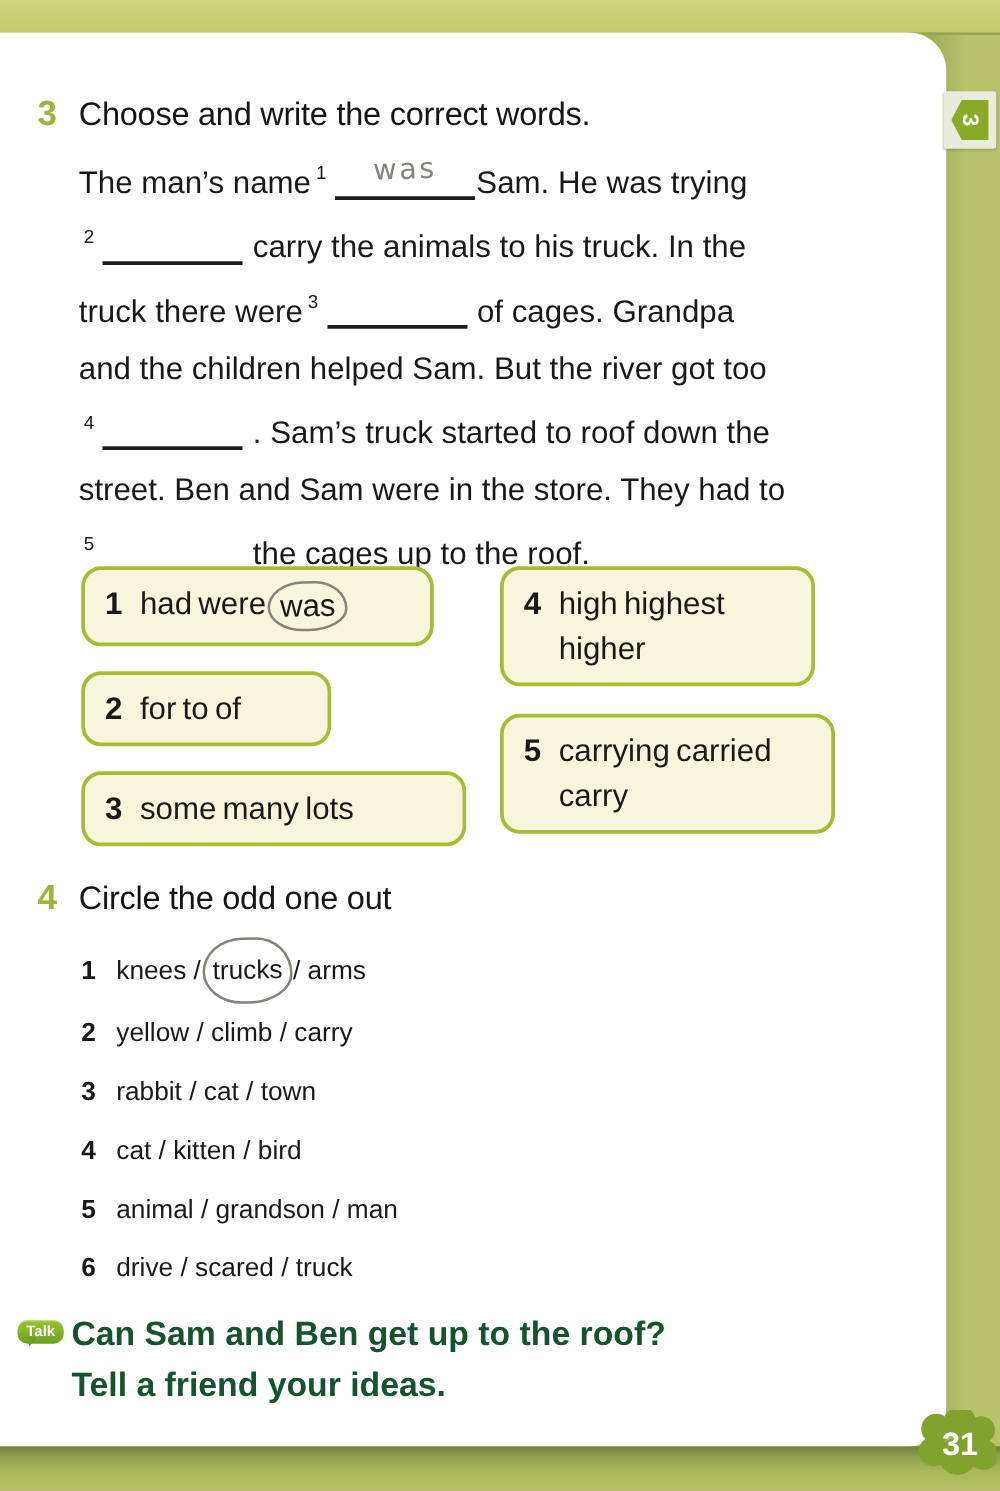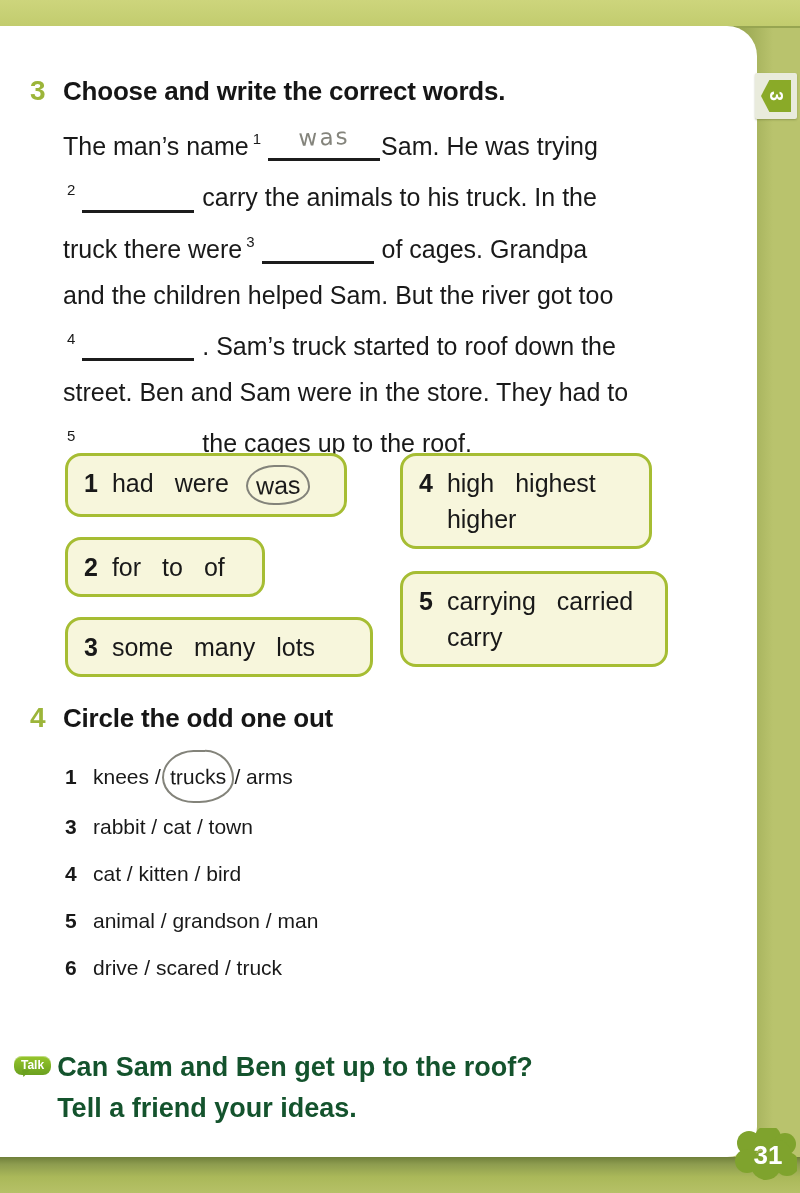--- a/index.html
+++ b/index.html
@@ -41,21 +41,21 @@
   }
   .unit-tag span{
     color:#fff;font-weight:bold;font-size:18px;
     transform:rotate(90deg);display:block;line-height:1;
   }
   
   .ex-head{position:absolute;left:30px;display:flex;align-items:baseline;white-space:nowrap;}
   .ex3-head{top:49px;}
   .ex4-head{top:676px;}
   .ex-num{color:#9cb53a;font-weight:bold;font-size:28px;width:33px;display:inline-block;}
-  .ex-title{font-weight:bold;font-size:26px;color:#161616;margin:0;letter-spacing:-0.2px;}
+  .ex-title{font-weight:normal;font-size:26px;color:#161616;margin:0;letter-spacing:-0.2px;}
   
   .story{position:absolute;top:92px;left:63px;width:680px;}
   .para-line{font-size:25px;line-height:46px;color:#191919;white-space:nowrap;}
   .blank-num{font-size:15px;position:relative;top:-2px;margin:0 6px 0 4px;color:#191919;}
   .blank{
     display:inline-block;width:112px;height:30px;
     border-bottom:3px solid #1c1c1c;position:relative;
     vertical-align:-6px;margin:0 1px;
   }
   .handwritten{
@@ -71,21 +71,21 @@
     background:#f7f6dc;border:3px solid #a6bd33;border-radius:16px;
     padding:9px 16px;display:flex;align-items:flex-start;
     font-size:25px;color:#191919;box-sizing:border-box;
   }
   .boxes-left .word-box:nth-child(1){width:282px;}
   .boxes-left .word-box:nth-child(2){width:200px;}
   .boxes-left .word-box:nth-child(3){width:308px;}
   .boxes-right .word-box:nth-child(1){width:252px;}
   .boxes-right .word-box:nth-child(2){width:268px;}
   .box-num{font-weight:bold;margin-right:14px;line-height:36px;}
-  .box-words{display:flex;flex-wrap:wrap;column-gap:21px;line-height:36px;}
+  .box-words{display:flex;flex-wrap:wrap;column-gap:5px;line-height:36px;}
   .pencil-circle{
     display:inline-block;border:2.5px solid #83837a;
     border-radius:50% 45% 55% 50% / 58% 62% 50% 55%;
     padding:0 8px;margin:0 -4px;transform:rotate(-1deg);
   }
   
   .odd-list{position:absolute;top:724px;left:65px;}
   .odd-item{font-size:21px;line-height:47px;color:#191919;white-space:nowrap;}
   .item-num{font-weight:bold;display:inline-block;width:28px;}
   .odd-item .pencil-circle{padding:1px 6px;margin:0 -5px;}
@@ -175,20 +175,21 @@
       </div>
     </div>
 
   <div class="ex-head ex4-head">
     <span class="ex-num">4</span>
     <h2 class="ex-title">Circle the odd one out</h2>
   </div>
 
   <div class="odd-list">
       <div class="odd-item"><span class="item-num">1</span><span>knees</span> / <span class="pencil-circle">trucks</span> / <span>arms</span></div>
+      <div class="odd-item"><span class="item-num">2</span><span>yellow</span> / <span>climb</span> / <span>carry</span></div>
       <div class="odd-item"><span class="item-num">3</span><span>rabbit</span> / <span>cat</span> / <span>town</span></div>
       <div class="odd-item"><span class="item-num">4</span><span>cat</span> / <span>kitten</span> / <span>bird</span></div>
       <div class="odd-item"><span class="item-num">5</span><span>animal</span> / <span>grandson</span> / <span>man</span></div>
       <div class="odd-item"><span class="item-num">6</span><span>drive</span> / <span>scared</span> / <span>truck</span></div>
     </div>
 
   <div class="talk">
     <span class="talk-badge">Talk</span>
     <div class="talk-text">
       <div>Can Sam and Ben get up to the roof?</div>

